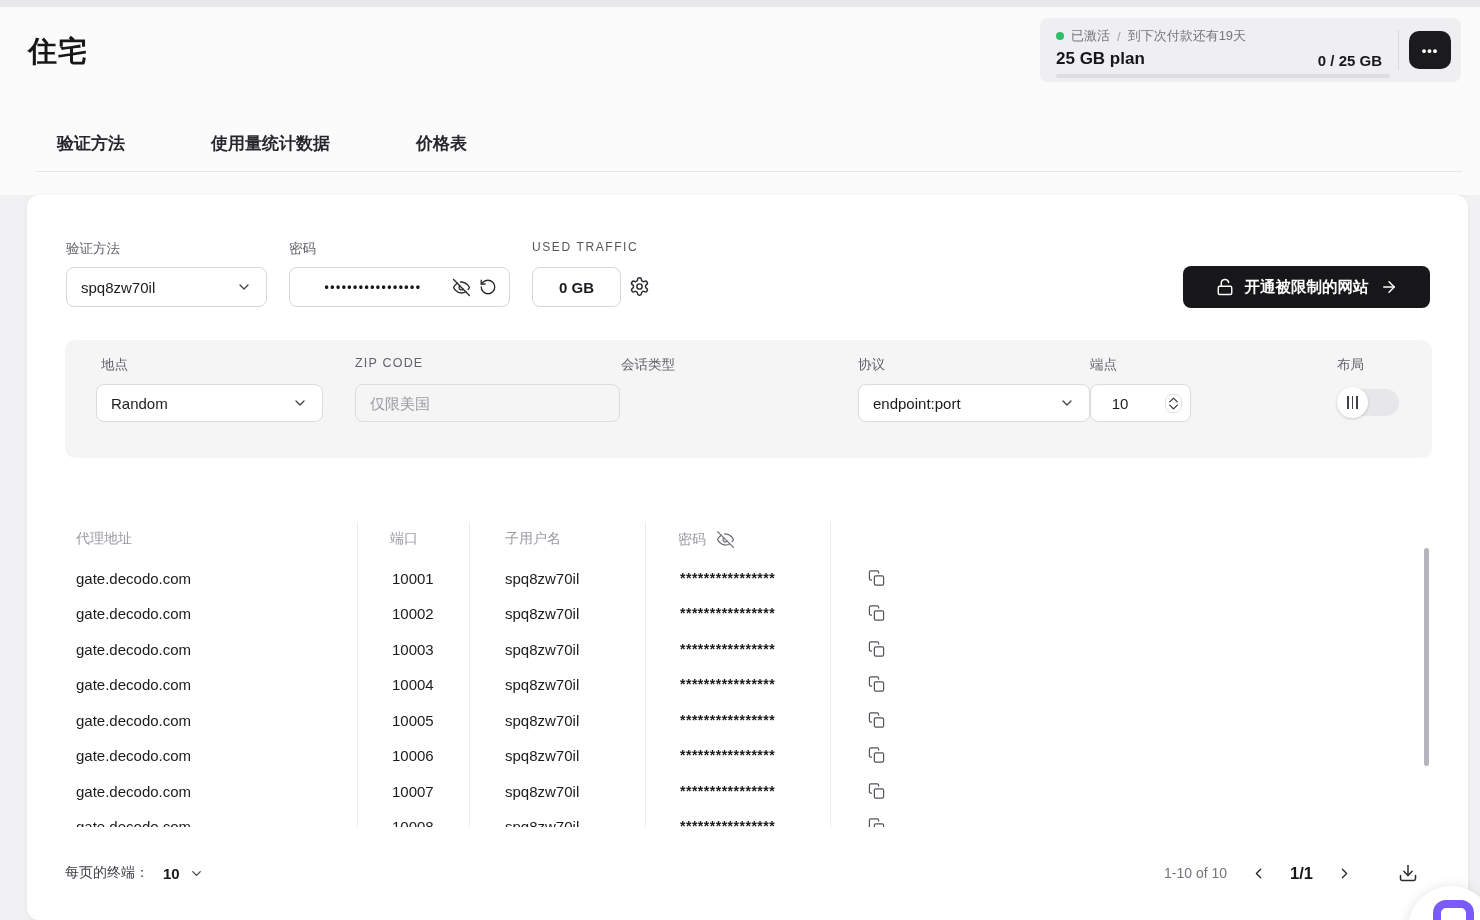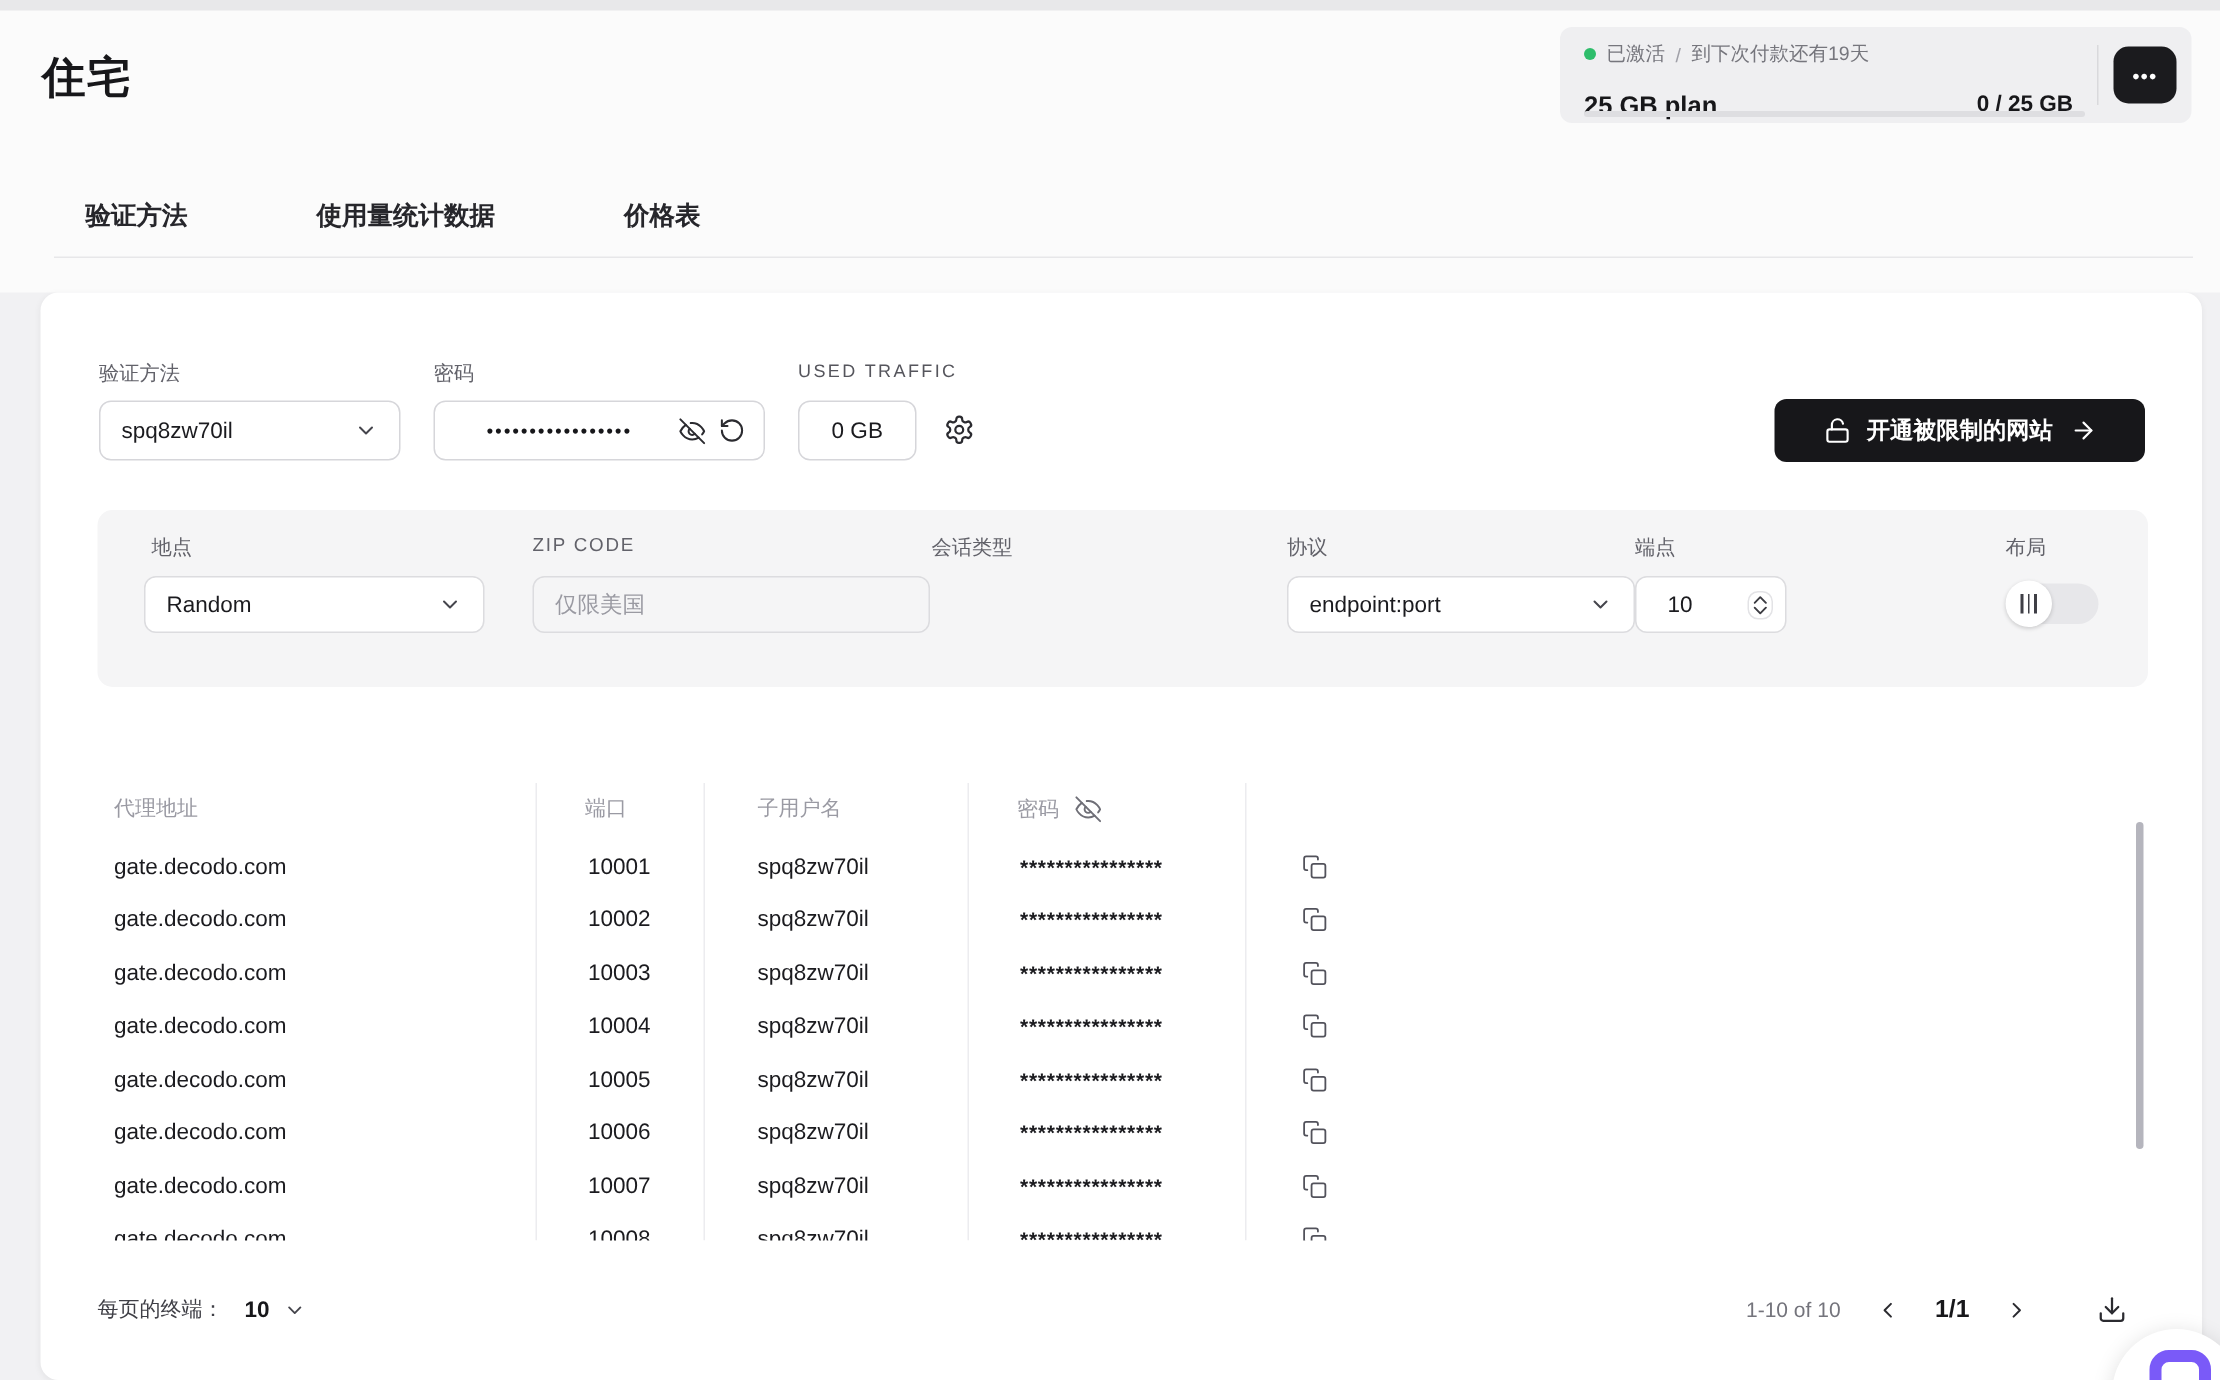--- a/index.html
+++ b/index.html
@@ -13,21 +13,21 @@
   .header-area { position:absolute; top:0; left:0; width:1480px; height:195px; background:#fbfbfb; }
   .top-strip { position:absolute; top:0; left:0; width:1480px; height:7px; background:#e8e8ea; }
   .page-title { position:absolute; left:28px; top:32px; font-size:29px; font-weight:700; color:#17171a; letter-spacing:1px; }
 
   
   .plan-card { position:absolute; left:1040px; top:18px; width:421px; height:64px; background:#efeff1; border-radius:8px; display:flex; align-items:center; }
   .plan-info { flex:1; padding:9px 16px 12px 16px; position:relative; height:100%; }
   .plan-status-line { display:flex; align-items:center; gap:7px; font-size:13px; color:#76767d; }
   .status-dot { width:8px; height:8px; border-radius:50%; background:#2ebd6b; display:inline-block; }
   .plan-slash { color:#a0a0a8; }
-  .plan-main-line { display:flex; justify-content:space-between; align-items:flex-start; margin-top:16px; }
+  .plan-main-line { display:flex; justify-content:space-between; align-items:flex-end; margin-top:4px; }
   .plan-name { font-size:17px; font-weight:700; color:#17171a; }
   .plan-usage { font-size:15px; font-weight:700; color:#17171a; }
   .plan-progress { position:absolute; left:16px; right:8px; bottom:4px; height:4px; background:#dedee1; border-radius:2px; }
   .plan-divider { width:1px; height:40px; background:#d9d9dc; }
   .plan-menu-btn { width:42px; height:38px; background:#1b1b1e; border:none; border-radius:10px; margin:0 10px; color:#fff; font-size:13px; font-weight:700; letter-spacing:1px; display:flex; align-items:center; justify-content:center; cursor:pointer; }
 
   
   .tabs { position:absolute; left:36px; top:120px; width:1426px; height:52px; display:flex; gap:44px; border-bottom:1px solid #e7e7e9; }
   .tab { font-size:17px; font-weight:600; color:#26262b; padding:12px 21px 0 21px; position:relative; cursor:pointer; white-space:nowrap; }
   .tab.active { color:#7d5ce0; }
@@ -39,21 +39,21 @@
   .field-label { position:absolute; top:45px; font-size:13.5px; color:#62626a; }
   .ctl { position:absolute; top:72px; height:40px; border:1px solid #d6d6da; border-radius:8px; background:#fff; display:flex; align-items:center; font-size:15px; color:#1b1b1f; }
   .select-ctl { justify-content:space-between; padding:0 14px; cursor:pointer; font-weight:500; }
   .chev { color:#45454c; display:flex; }
 
   .password-box { left:262px; width:221px; padding:0 12px; gap:8px; }
   .pwd-dots { flex:1; text-align:center; font-size:12px; font-weight:700; letter-spacing:1.5px; color:#17171a; overflow:hidden; white-space:nowrap; }
   .icon-btn { background:none; border:none; padding:0; display:flex; align-items:center; color:#2b2b30; cursor:pointer; }
 
   .traffic-label { left:505px; font-size:12px; letter-spacing:1.6px; color:#55555c; }
-  .traffic-box { left:505px; width:79px; justify-content:center; font-weight:400; }
+  .traffic-box { left:505px; width:89px; justify-content:center; font-weight:700; }
   .gear-btn { position:absolute; left:602px; top:81px; }
 
   .cta-btn { position:absolute; left:1156px; top:71px; width:247px; height:42px; background:#17171a; color:#fff; border:none; border-radius:8px; display:flex; align-items:center; justify-content:center; gap:11px; font-size:15.5px; font-weight:700; cursor:pointer; font-family:inherit; }
 
   
   .filter-panel { position:absolute; left:38px; top:145px; width:1367px; height:118px; background:#f5f5f6; border-radius:10px; }
   .fp-label { position:absolute; top:16px; font-size:13.5px; color:#62626a; }
   .fp-ctl { position:absolute; top:44px; height:38px; border:1px solid #dcdcdf; border-radius:8px; background:#fff; display:flex; align-items:center; justify-content:space-between; padding:0 14px; font-size:15px; font-weight:500; color:#1b1b1f; cursor:pointer; }
   .zip-input { position:absolute; top:44px; height:38px; border:1px solid #dcdcdf; border-radius:8px; background:transparent; padding:0 14px; font-size:15px; font-family:inherit; color:#1b1b1f; outline:none; }
   .zip-input::placeholder { color:#9a9aa2; }

